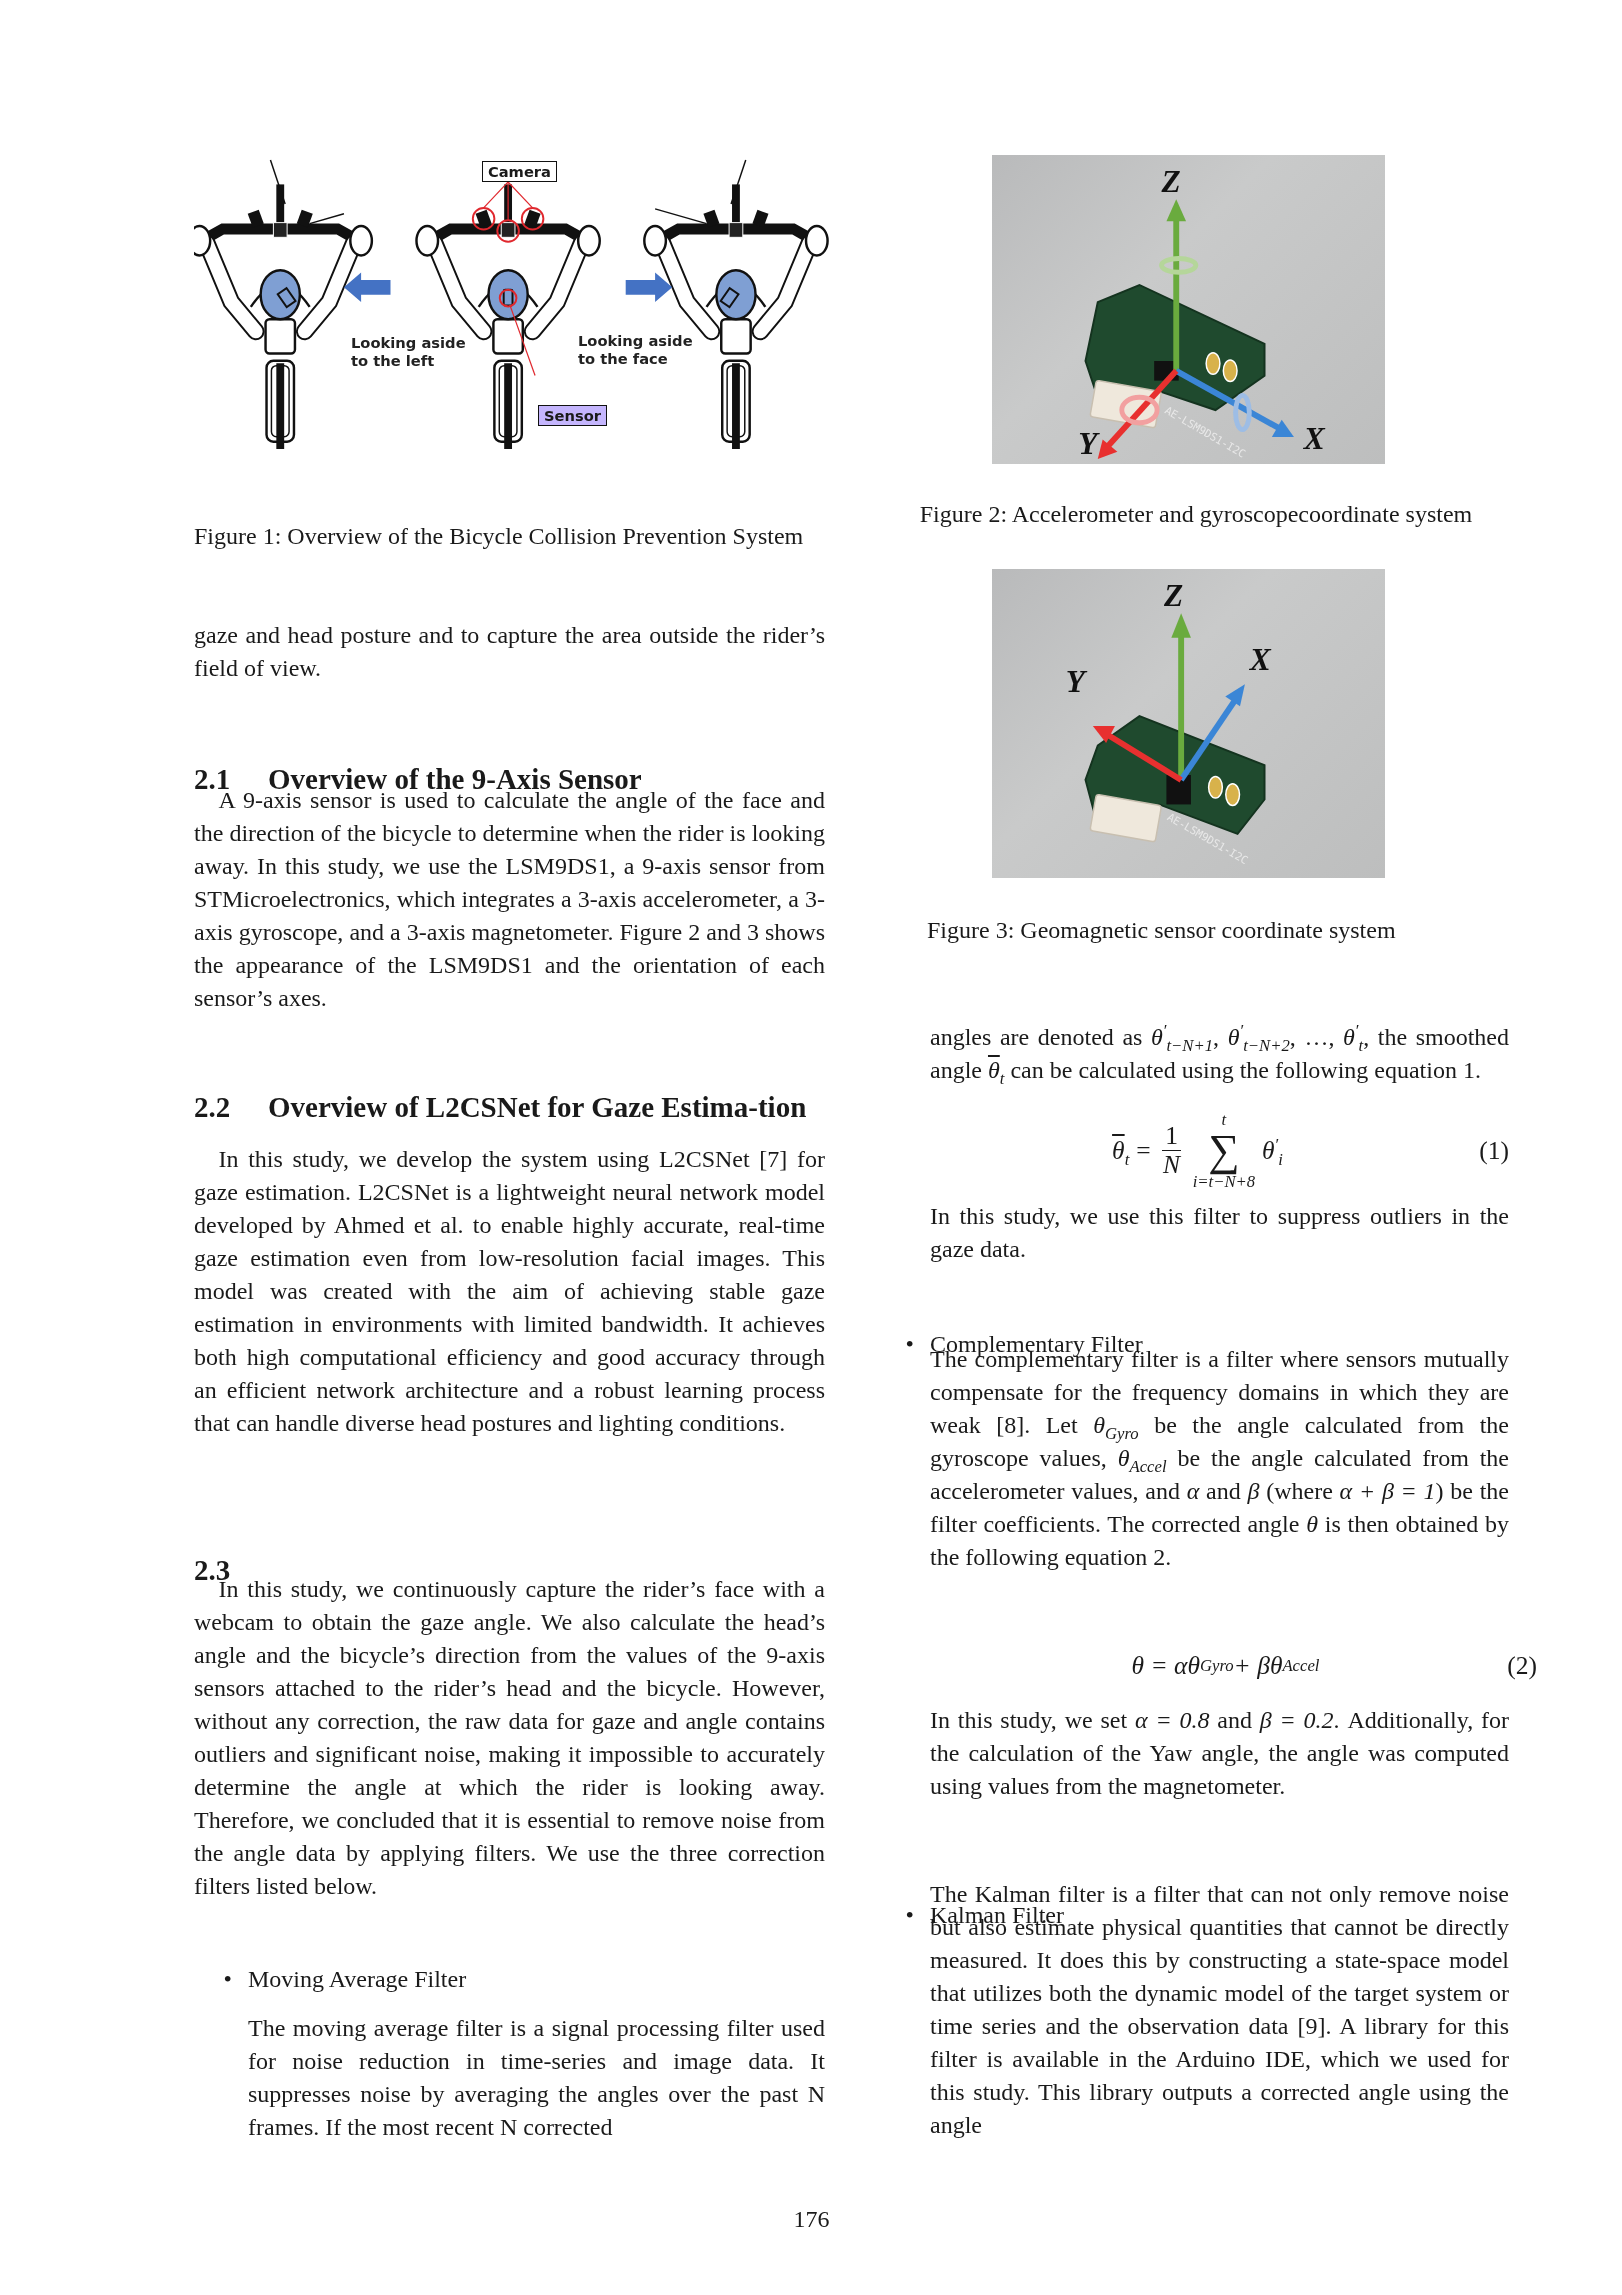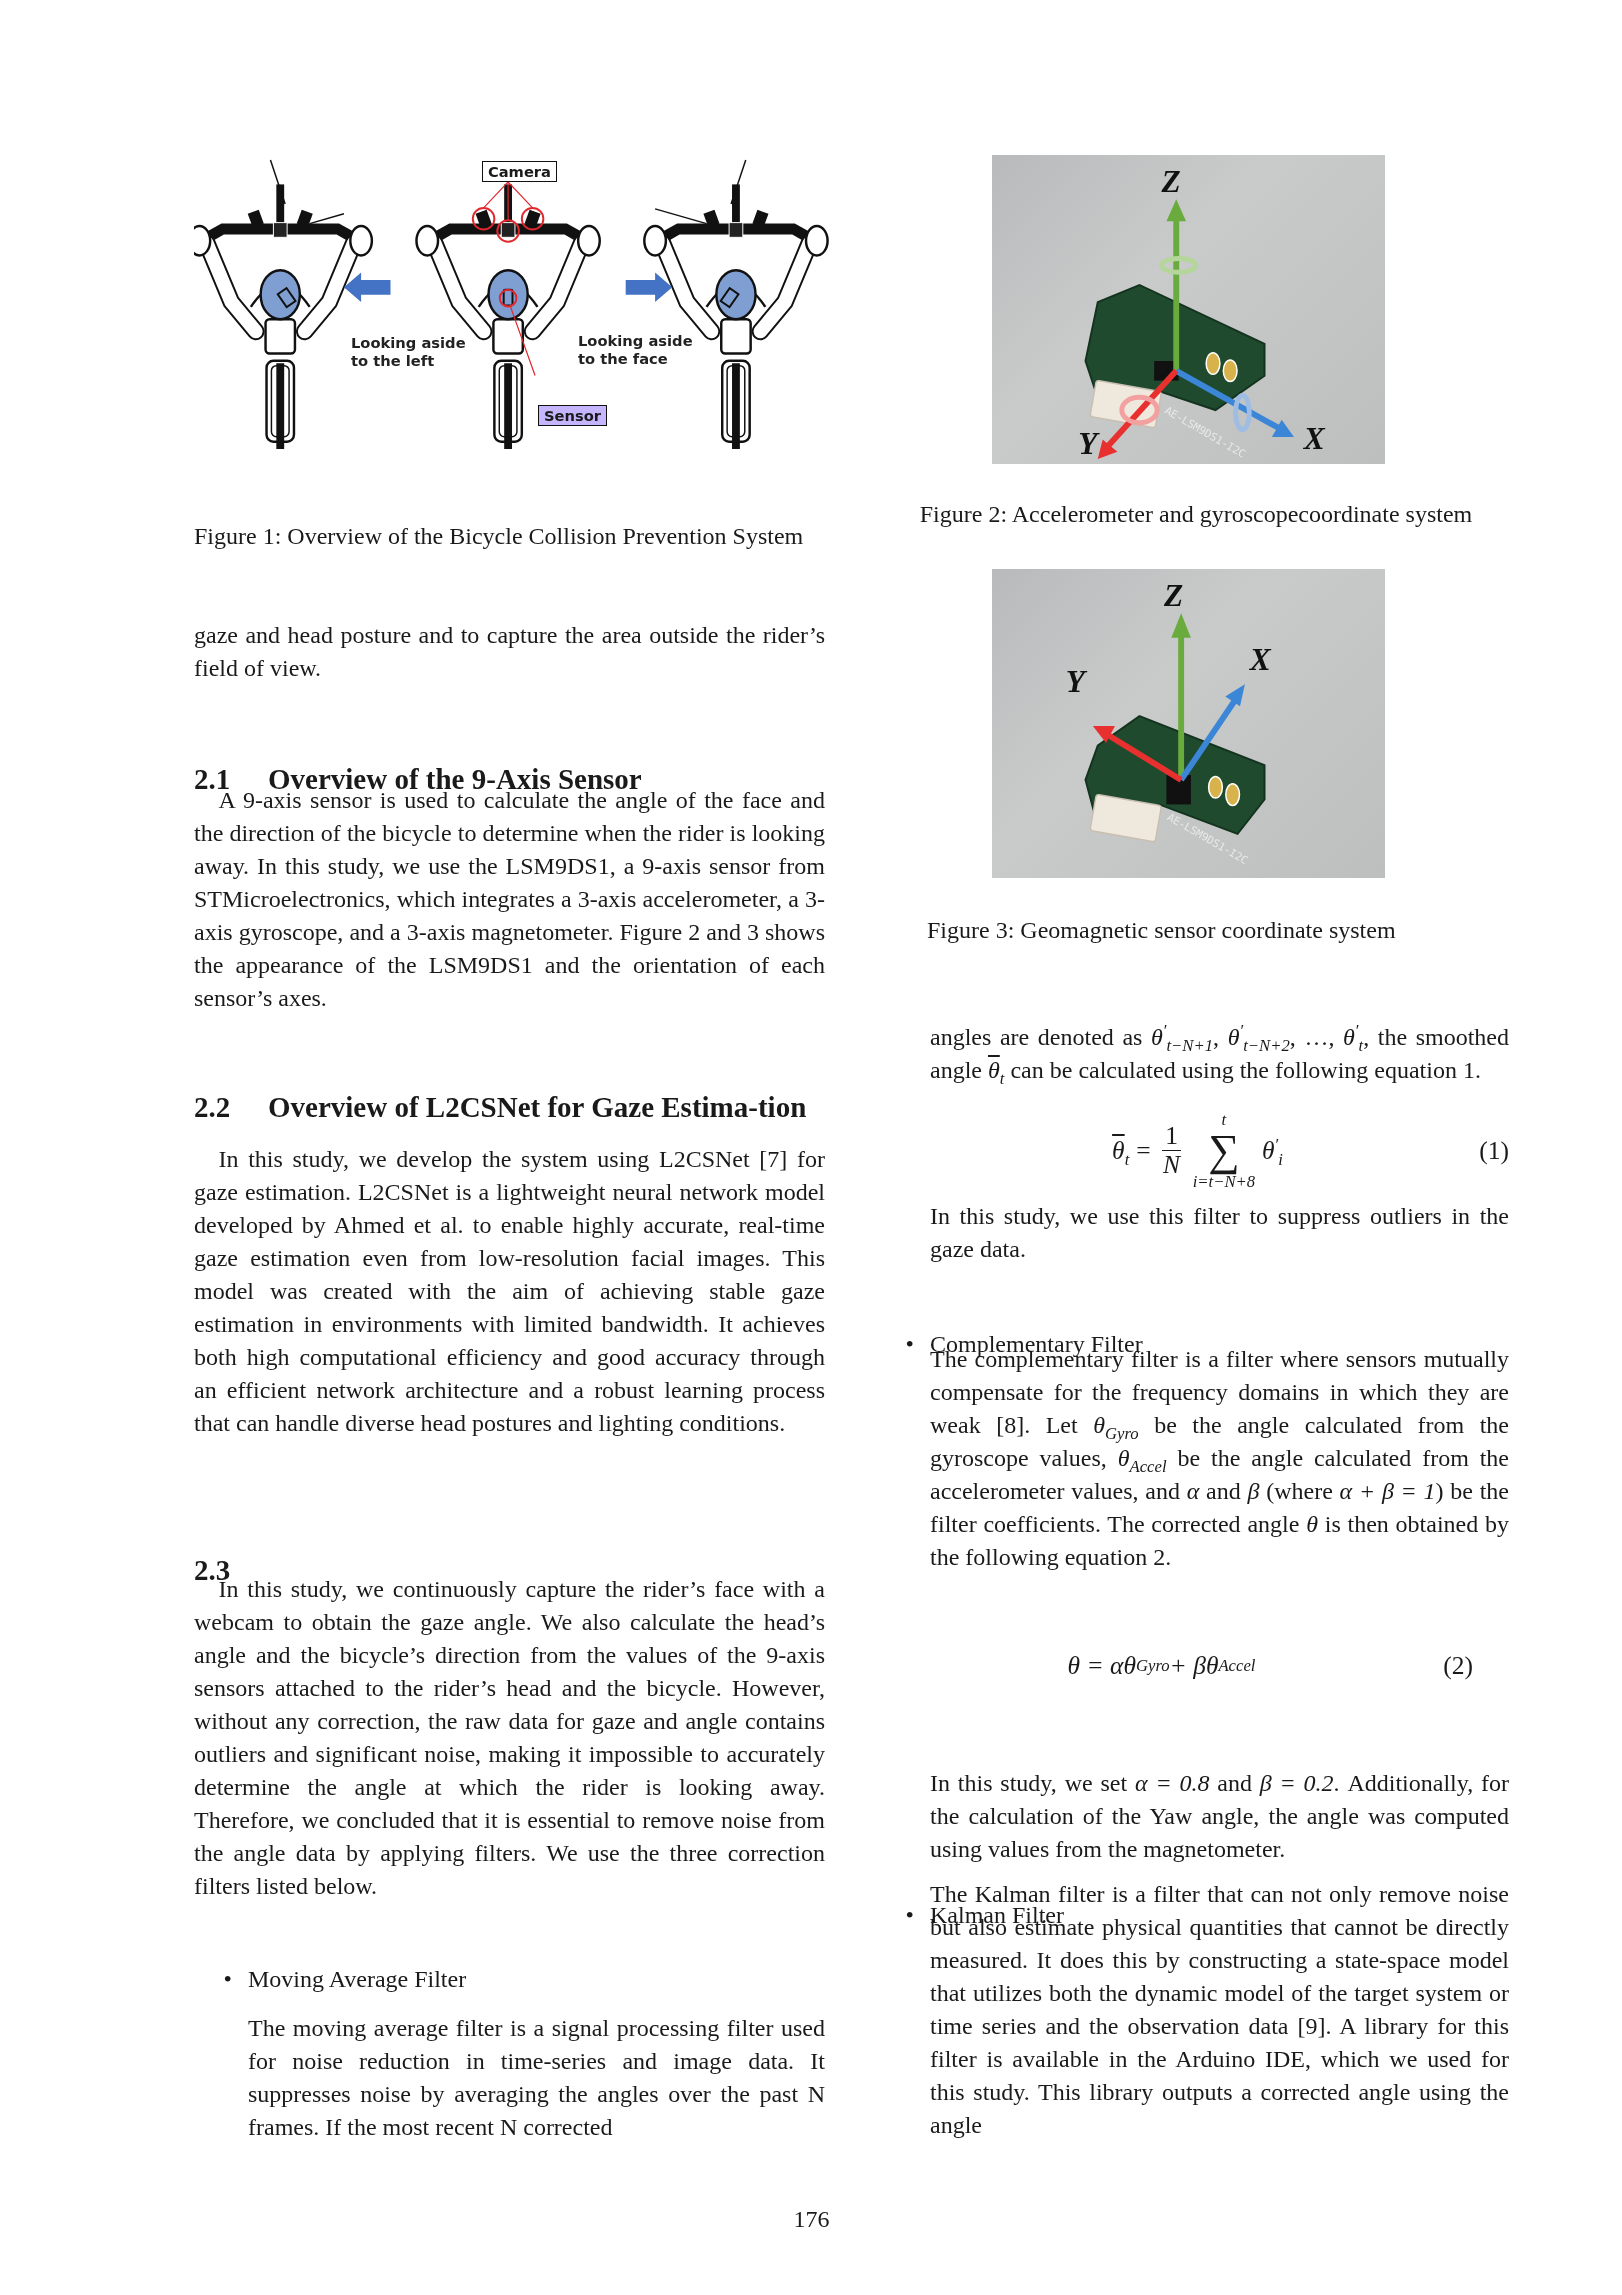--- a/index.html
+++ b/index.html
@@ -222,31 +222,31 @@
 <div class="abs body-text" style="left:930px; top:1200px; width:579px;">In this study, we use this filter to suppress outliers in the gaze data.</div>
 
 <div class="abs bullet-item" style="left:930px; top:1295px; width:579px;">
   <span class="bullet-dot">•</span>
   <span>Complementary Filter</span>
 </div>
 <div class="abs body-text" style="left:930px; top:1343px; width:579px;">
   <span>The complementary filter is a filter where sensors mutually compensate for the frequency domains in which they are weak [8]. Let </span><span class="math"><span>θ</span><sub>Gyro</sub></span><span> be the angle cal­culated from the gyroscope values, </span><span class="math"><span>θ</span><sub>Accel</sub></span><span> be the angle calculated from the accelerometer values, and </span><span class="math">α</span><span> and </span><span class="math">β</span><span> (where </span><span class="math">α + β = 1</span><span>) be the filter coefficients.  The corrected angle </span><span class="math">θ</span><span> is then obtained by the following equation 2.</span>
 </div>
 
-<div class="abs eq-row math" style="left:894px; top:1646px; width:579px; height:39px;">
+<div class="abs eq-row math" style="left:958px; top:1646px; width:579px; height:39px;">
   <div class="eq-body">
     <span>θ = αθ</span>
       <sub>Gyro</sub>
       <span> + βθ</span>
       <sub>Accel</sub>
   </div>
   <div class="eq-num">(2)</div>
 </div>
 
-<div class="abs body-text" style="left:930px; top:1767px; width:579px;">
+<div class="abs body-text" style="left:930px; top:1704px; width:579px;">
   <span>In this study, we set </span><span class="math">α = 0.8</span><span> and </span><span class="math">β = 0.2</span><span>. Addition­ally, for the calculation of the Yaw angle, the angle was computed using values from the magnetometer.</span>
 </div>
 
 <div class="abs bullet-item" style="left:930px; top:1833px; width:579px;">
   <span class="bullet-dot">•</span>
   <span>Kalman Filter</span>
 </div>
 <div class="abs body-text" style="left:930px; top:1878px; width:579px;">The Kalman filter is a filter that can not only remove noise but also estimate physical quantities that can­not be directly measured.  It does this by construct­ing a state-space model that utilizes both the dynamic model of the target system or time series and the ob­servation data [9]. A library for this filter is available in the Arduino IDE, which we used for this study. This library outputs a corrected angle using the angle</div>
 
 <div class="abs page-num" style="left:0; width:1623px; top:2206px; text-align:center;">176</div>

